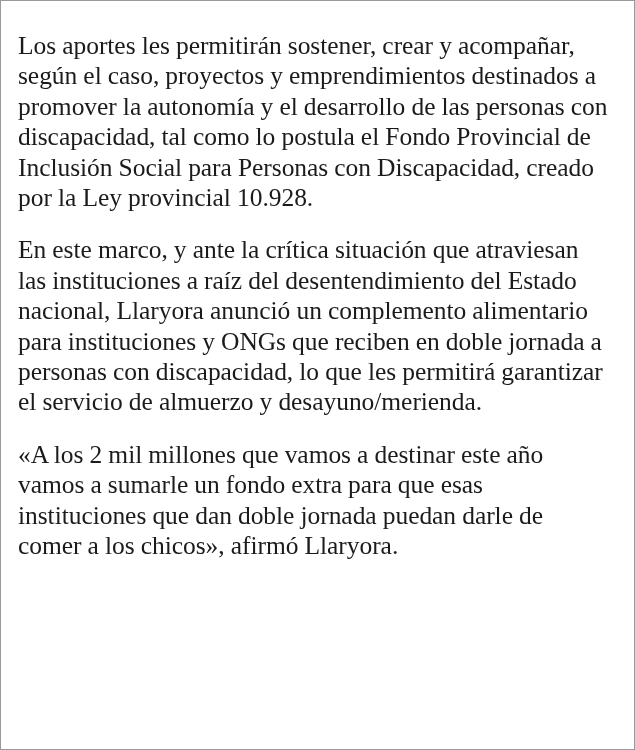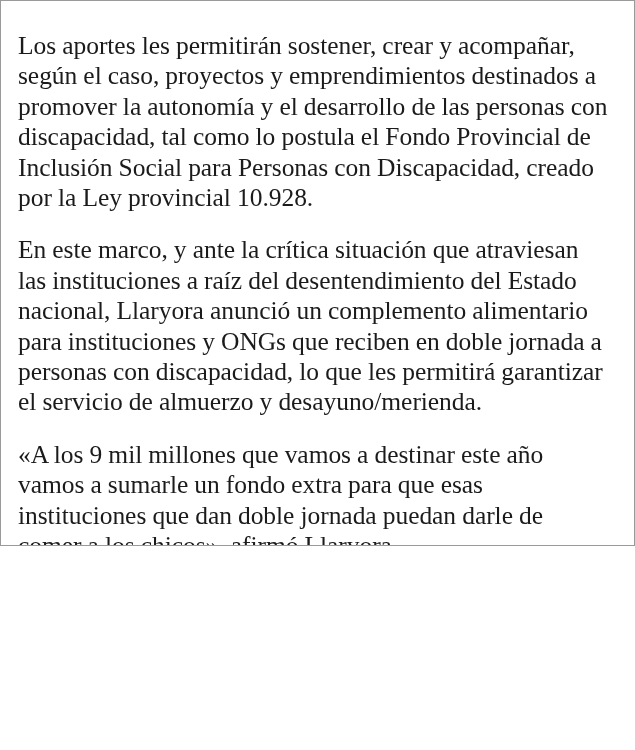--- a/index.html
+++ b/index.html
@@ -5,21 +5,21 @@
 <style>
   html, body {
     margin: 0;
     padding: 0;
     background: #ffffff;
   }
 
   .screenshot {
     position: relative;
     width: 635px;
-    height: 546px;
+    height: 750px;
     box-sizing: border-box;
     background: #ffffff;
     border: 1px solid #9a9a9a;
     overflow: hidden;
     font-family: "Liberation Serif", "DejaVu Serif", serif;
   }
 
   .article-body {
     position: absolute;
     left: 17px;
@@ -46,16 +46,16 @@
 </head>
 <body>
 
 <div class="screenshot">
   <div class="article-body">
 
     <p class="article-paragraph">Los aportes les permitirán sostener, crear y acompañar, según el caso, proyectos y emprendimientos destinados a promover la autonomía y el desarrollo de las personas con discapacidad, tal como lo postula el Fondo Provincial de Inclusión Social para Personas con Discapacidad, creado por la Ley provincial 10.928.</p>
 
     <p class="article-paragraph">En este marco, y ante la crítica situación que atraviesan las instituciones a raíz del desentendimiento del Estado nacional, Llaryora anunció un complemento alimentario para instituciones y ONGs que reciben en doble jornada a personas con discapacidad, lo que les permitirá garantizar el servicio de almuerzo y desayuno/merienda.</p>
 
-    <p class="article-paragraph">«A los 9 mil millones que vamos a destinar este año vamos a sumarle un fondo extra para que esas instituciones que dan doble jornada puedan darle de comer a los chicos», afirmó Llaryora.</p>
+    <p class="article-paragraph">«A los 2 mil millones que vamos a destinar este año vamos a sumarle un fondo extra para que esas instituciones que dan doble jornada puedan darle de comer a los chicos», afirmó Llaryora.</p>
 
   </div>
 </div>
 
 </body></html>

